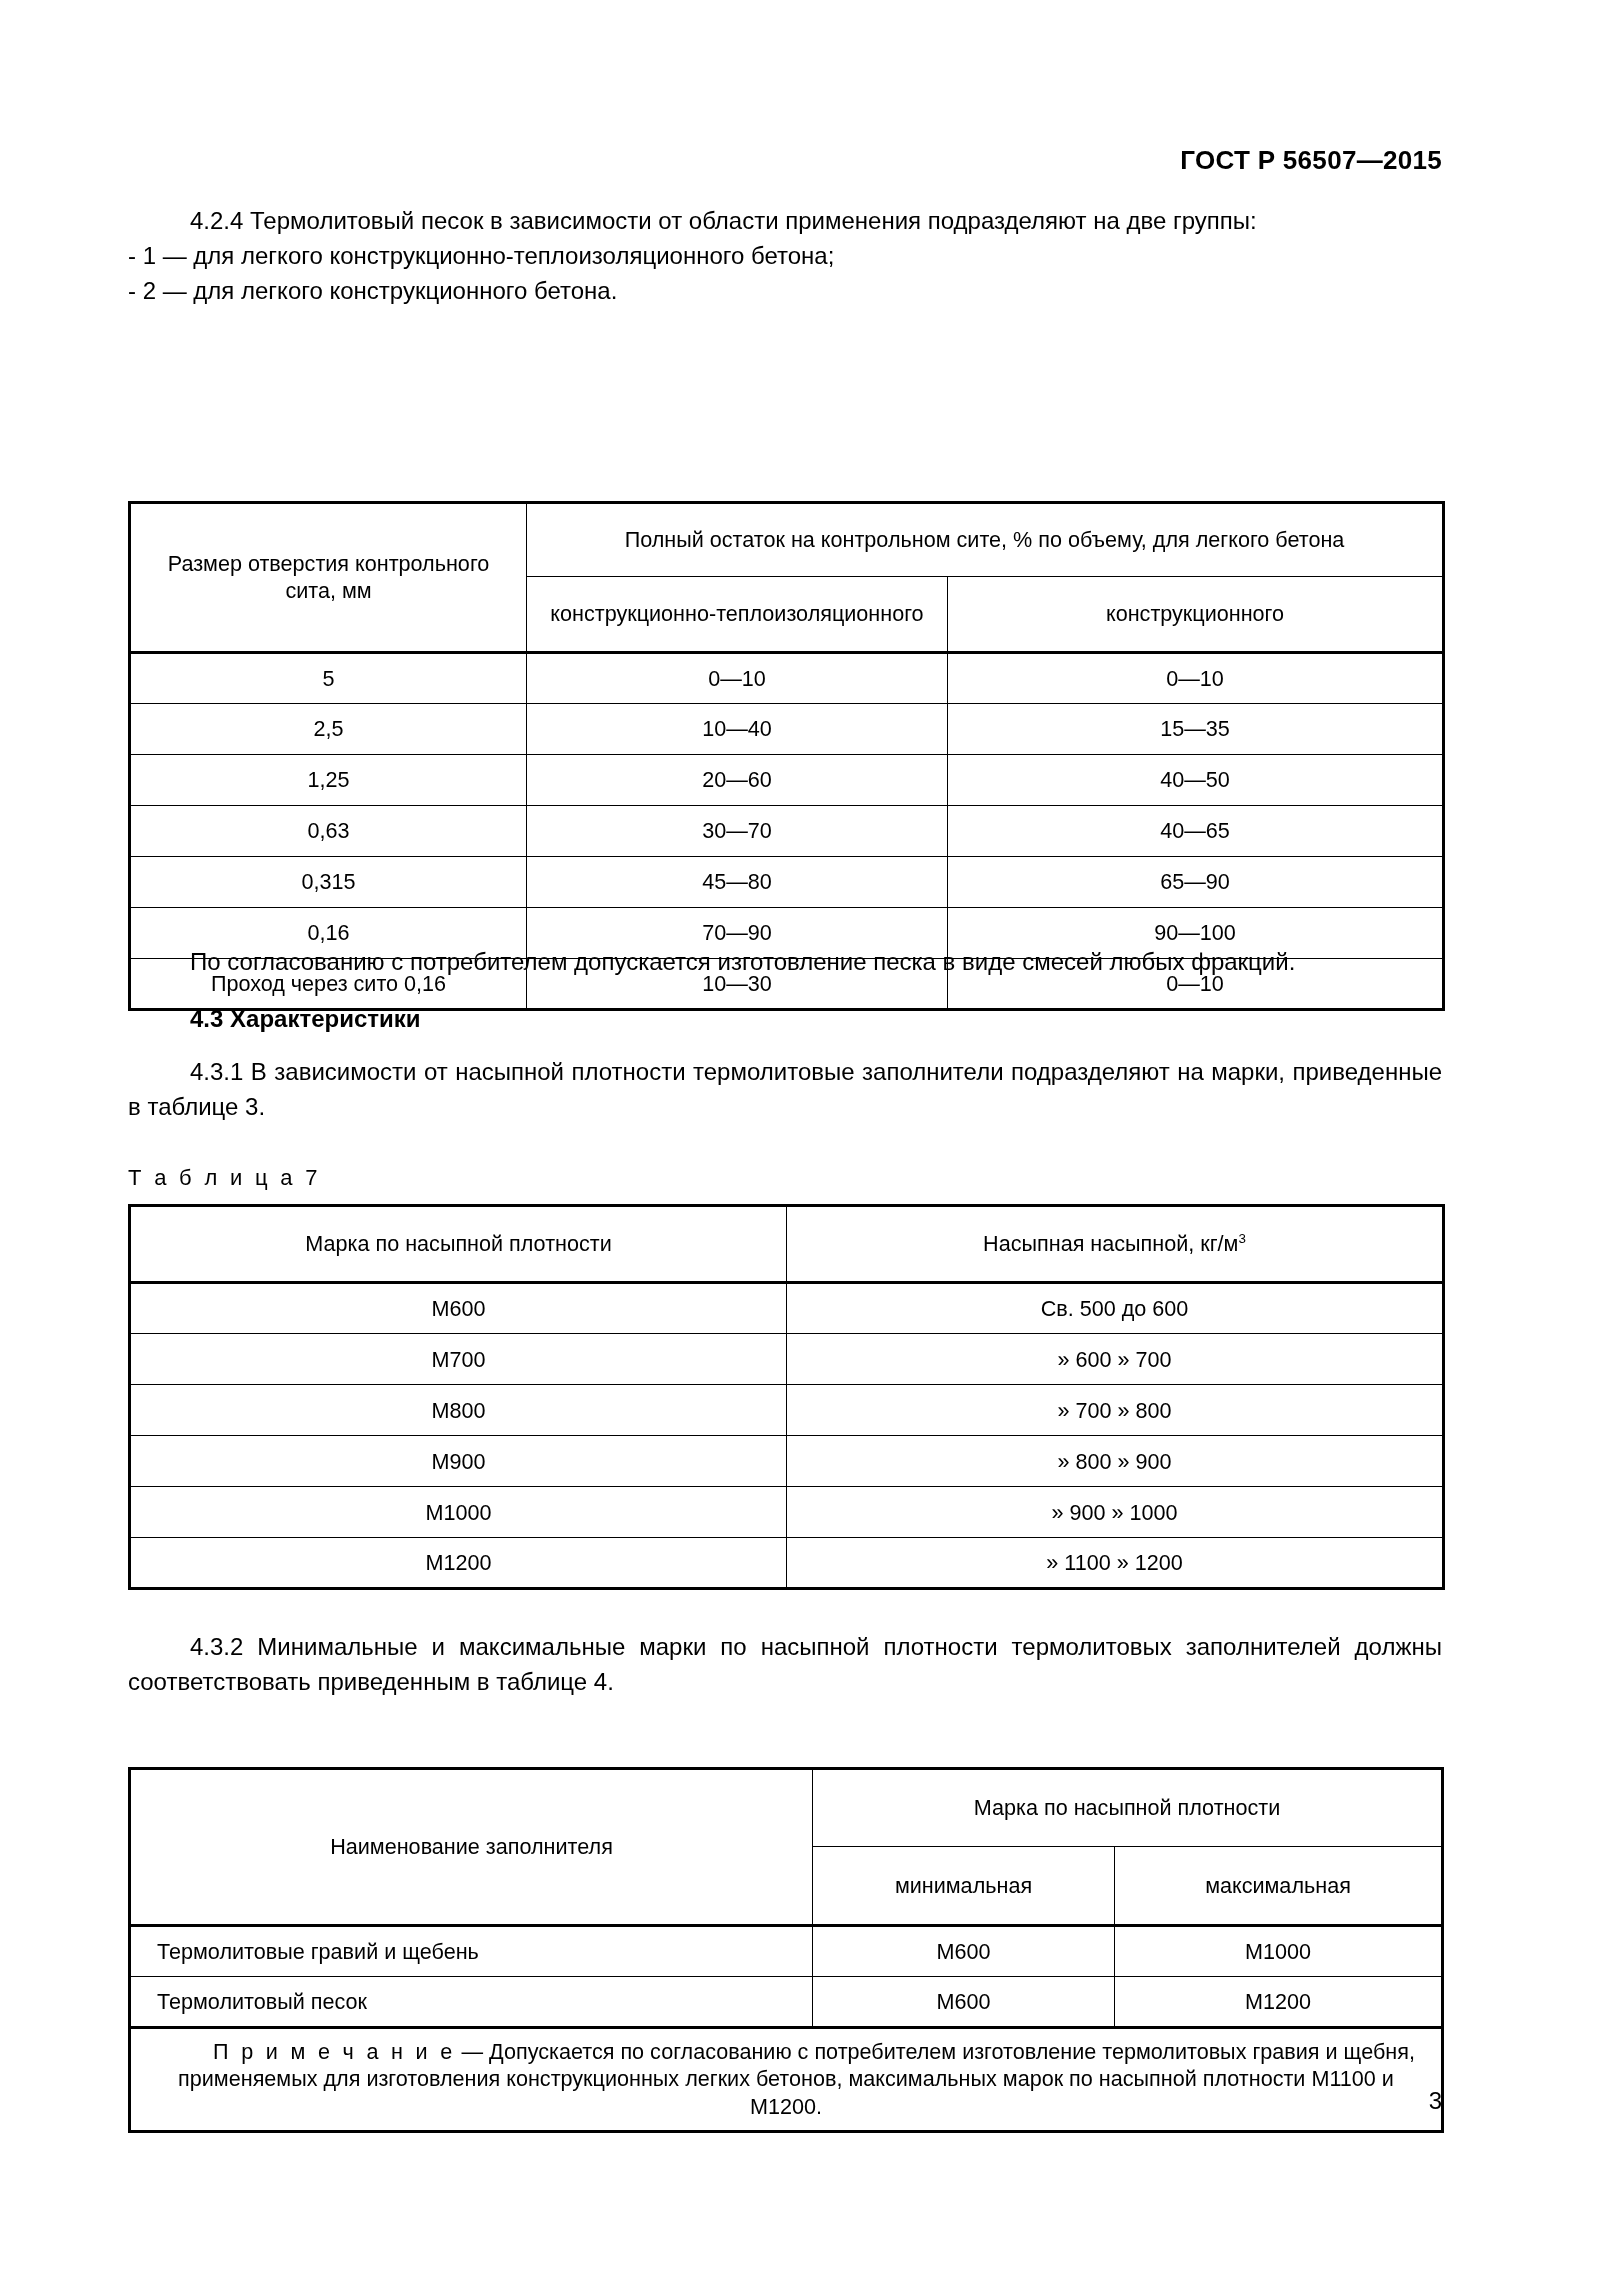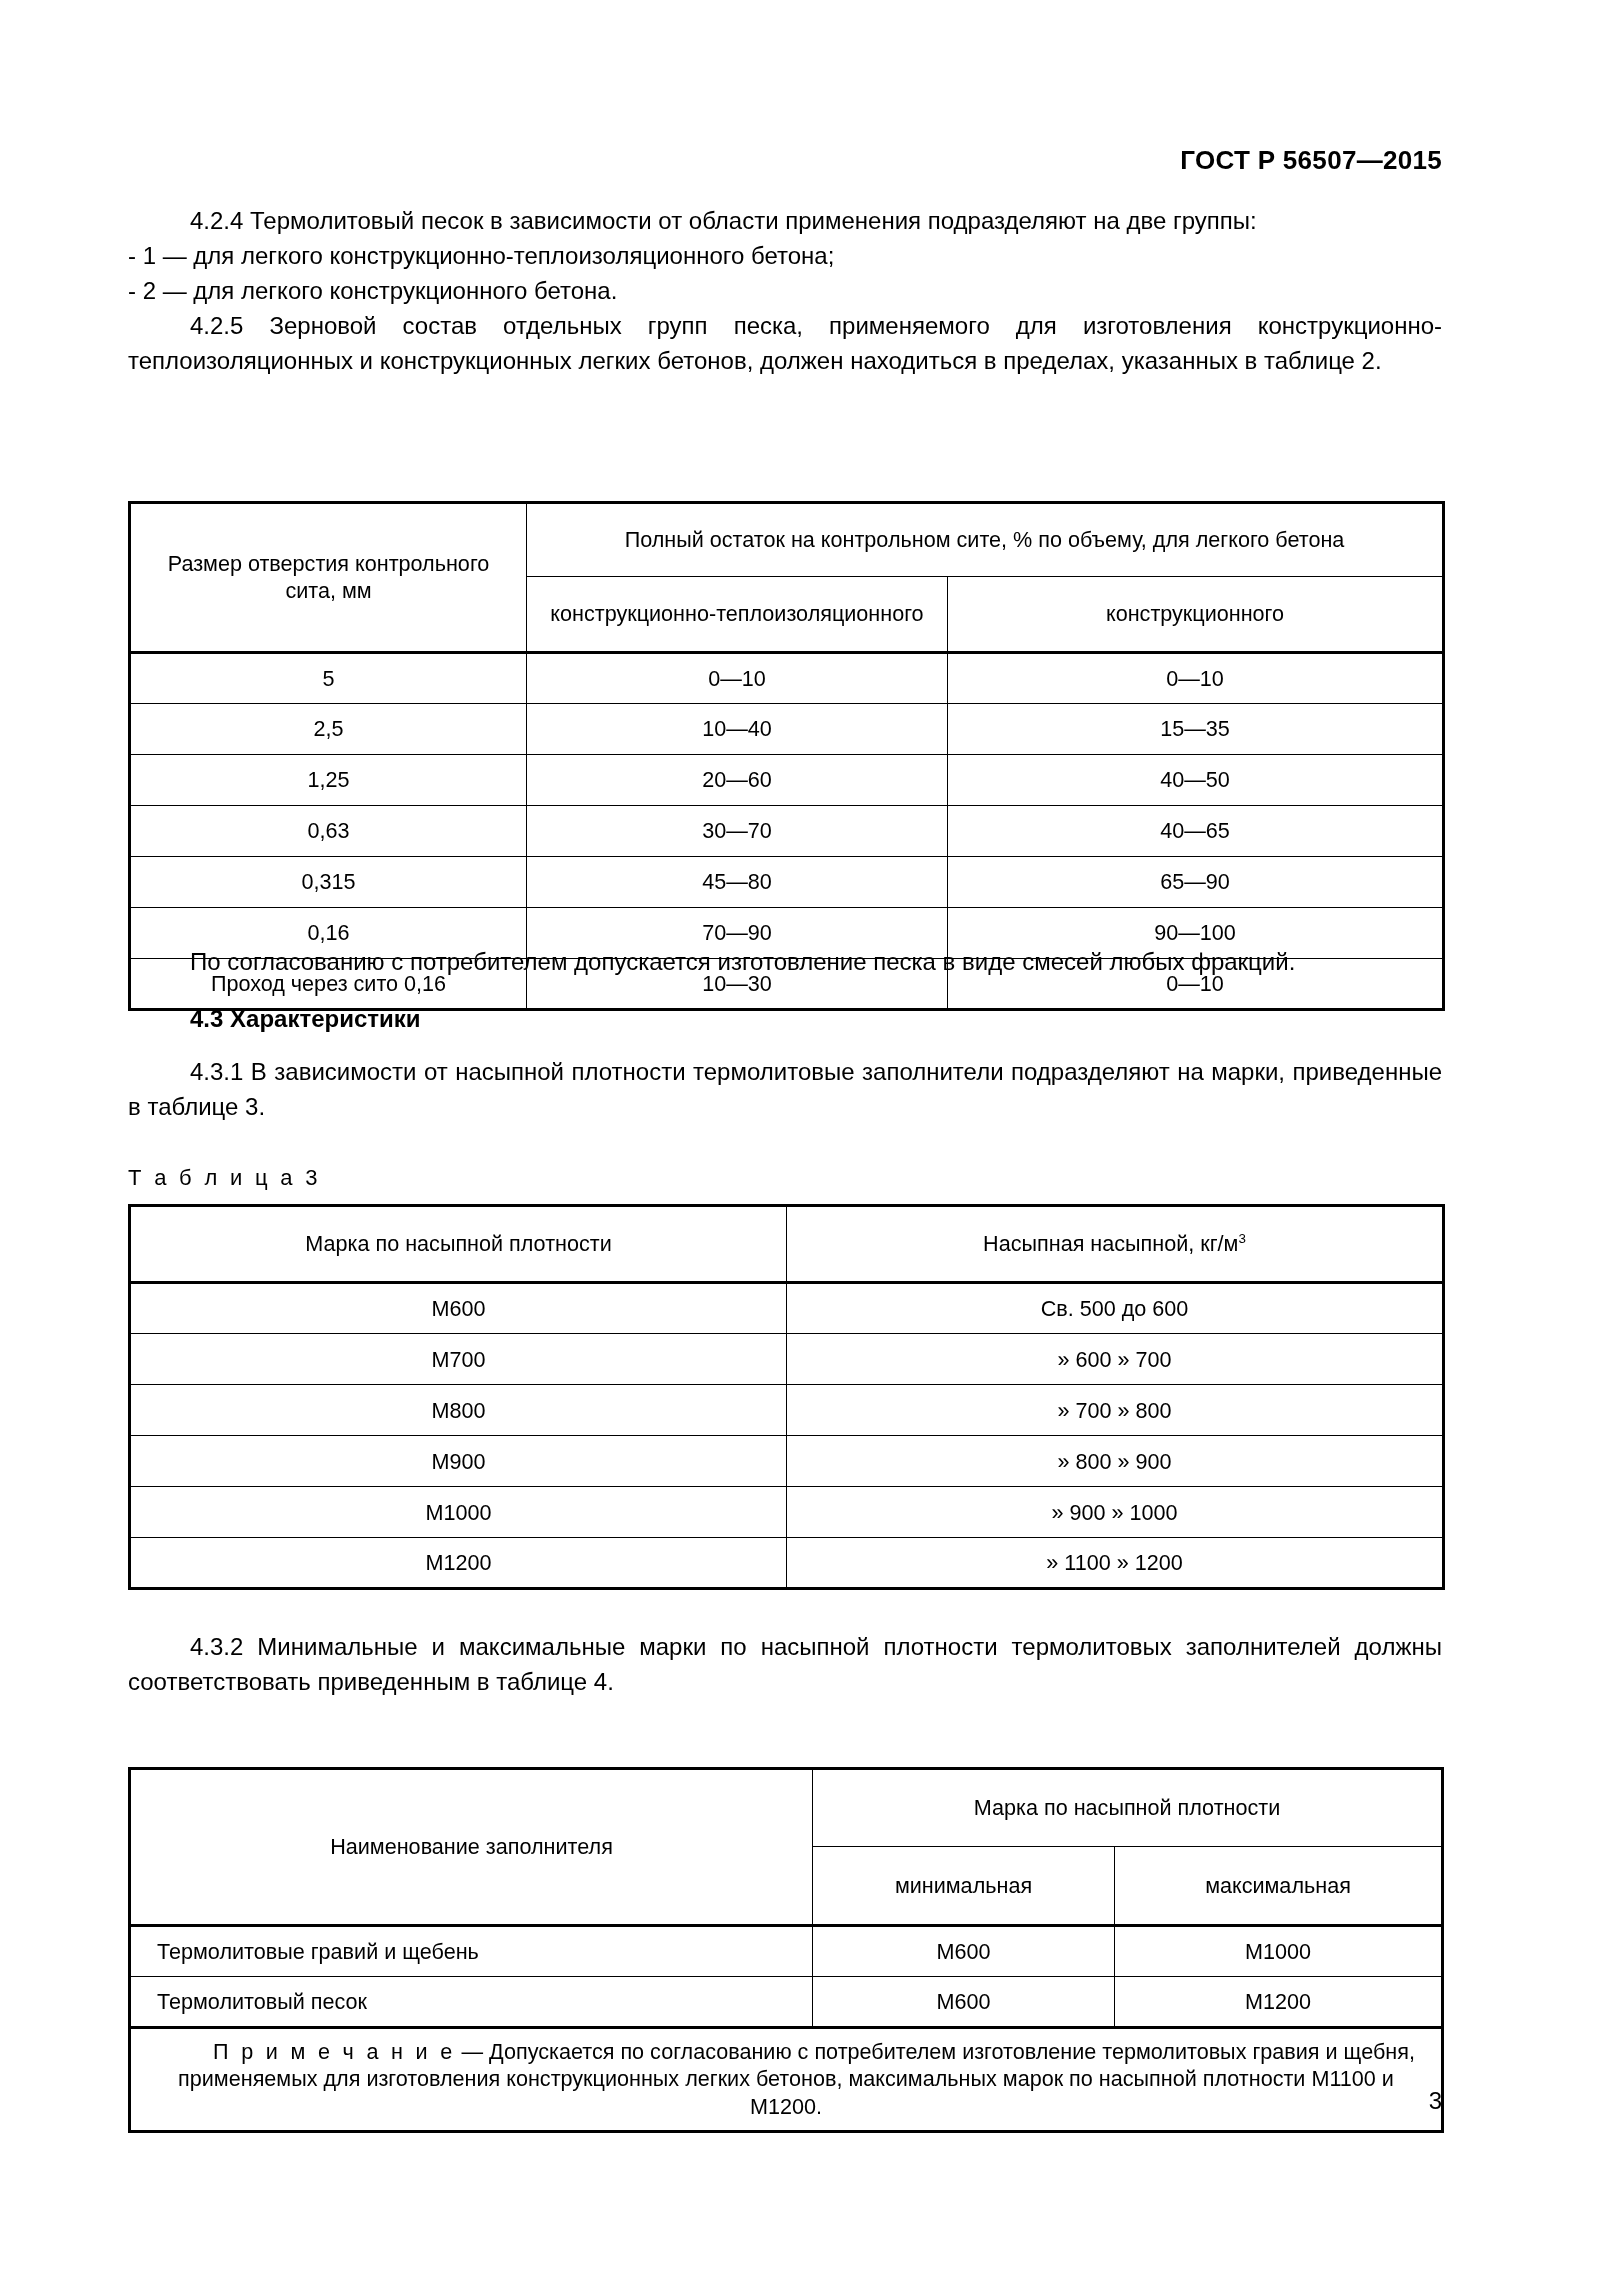--- a/index.html
+++ b/index.html
@@ -115,21 +115,20 @@
   <div class="doc-header">ГОСТ Р 56507—2015</div>
 
   <div class="content" style="top: 203px;">
 
     <p class="para first-indent">4.2.4  Термолитовый песок в зависимости от области применения подразделяют на две группы:</p>
 
     <p class="para nojust">- 1 — для легкого конструкционно-теплоизоляционного бетона;</p>
 
     <p class="para nojust">- 2 — для легкого конструкционного бетона.</p>
 
-    <p class="para first-indent">4.2.5  Зерновой состав отдельных групп песка, применяемого для изготовления конструкционно-теплоизоляционных и конструкционных легких бетонов, должен находиться в пределах, указанных в таблице 2.</p>
 
   </div>
 
 
   <div class="content" style="top: 501px;">
     <table class="gost">
       <colgroup>
         <col style="width: 397px;">
         <col style="width: 421px;">
         <col style="width: 496px;">
@@ -189,21 +188,21 @@
 
   <div class="content" style="top: 1001px;">
     <p class="para first-indent bold nojust">4.3  Характеристики</p>
   </div>
 
   <div class="content" style="top: 1054px;">
     <p class="para first-indent">4.3.1  В зависимости от насыпной плотности термолитовые заполнители подразделяют на марки, приведенные в таблице 3.</p>
   </div>
 
   <div class="content" style="top: 1165px;">
-    <div class="tbl-caption">Т а б л и ц а  3</div>
+    <div class="tbl-caption">Т а б л и ц а  7</div>
   </div>
 
   <div class="content" style="top: 1204px;">
     <table class="gost">
       <colgroup>
         <col style="width: 657px;">
         <col style="width: 657px;">
       </colgroup>
       <tbody>
         <tr>

